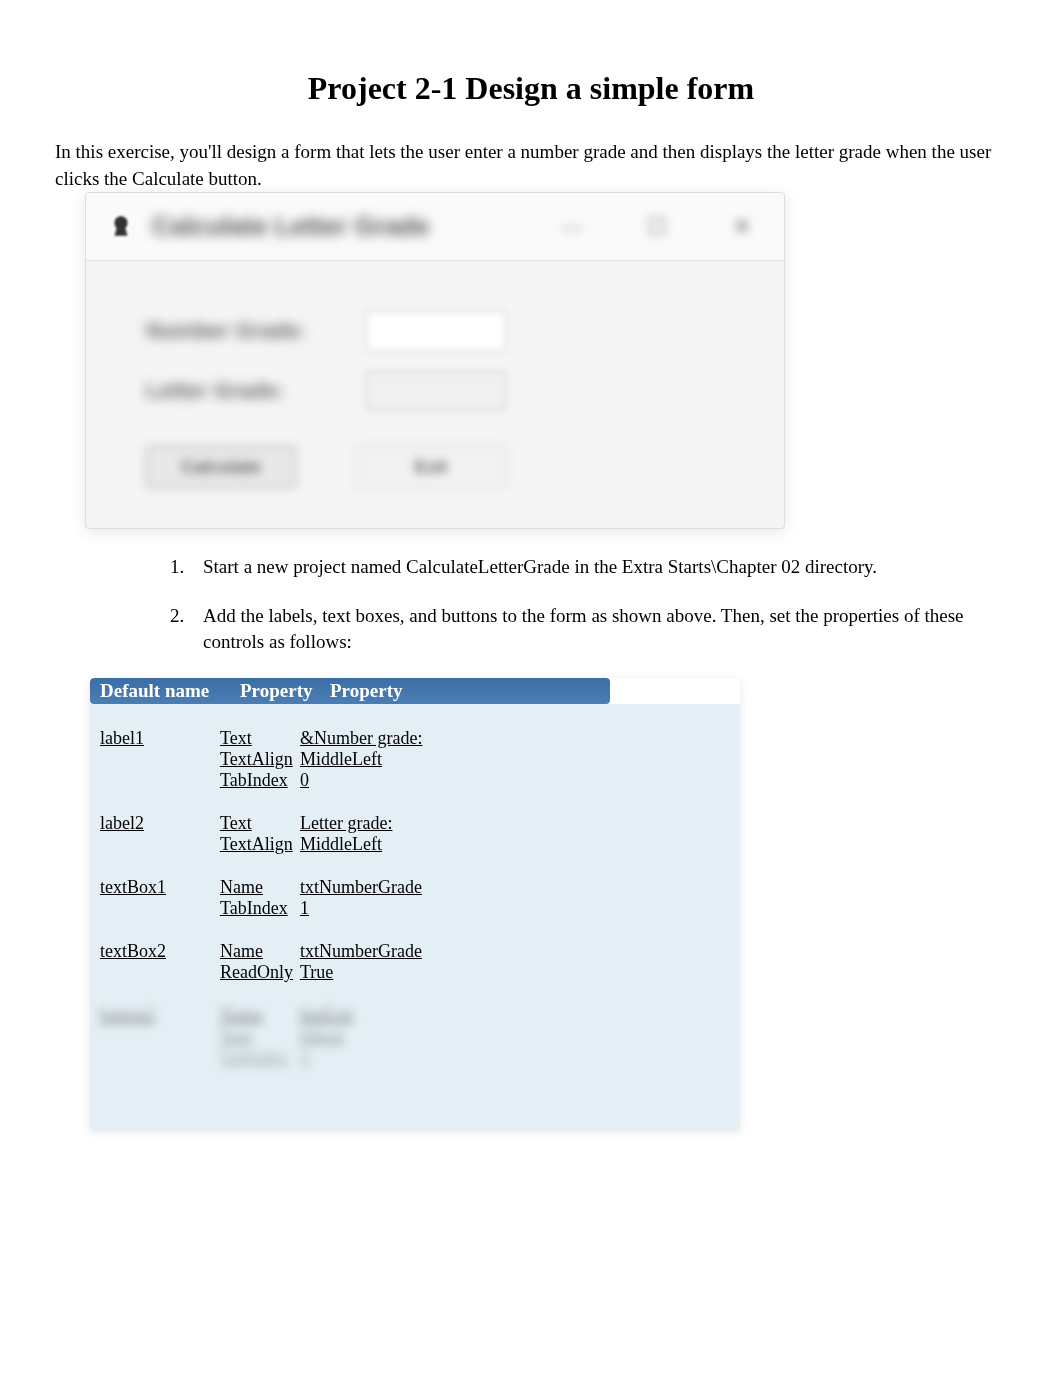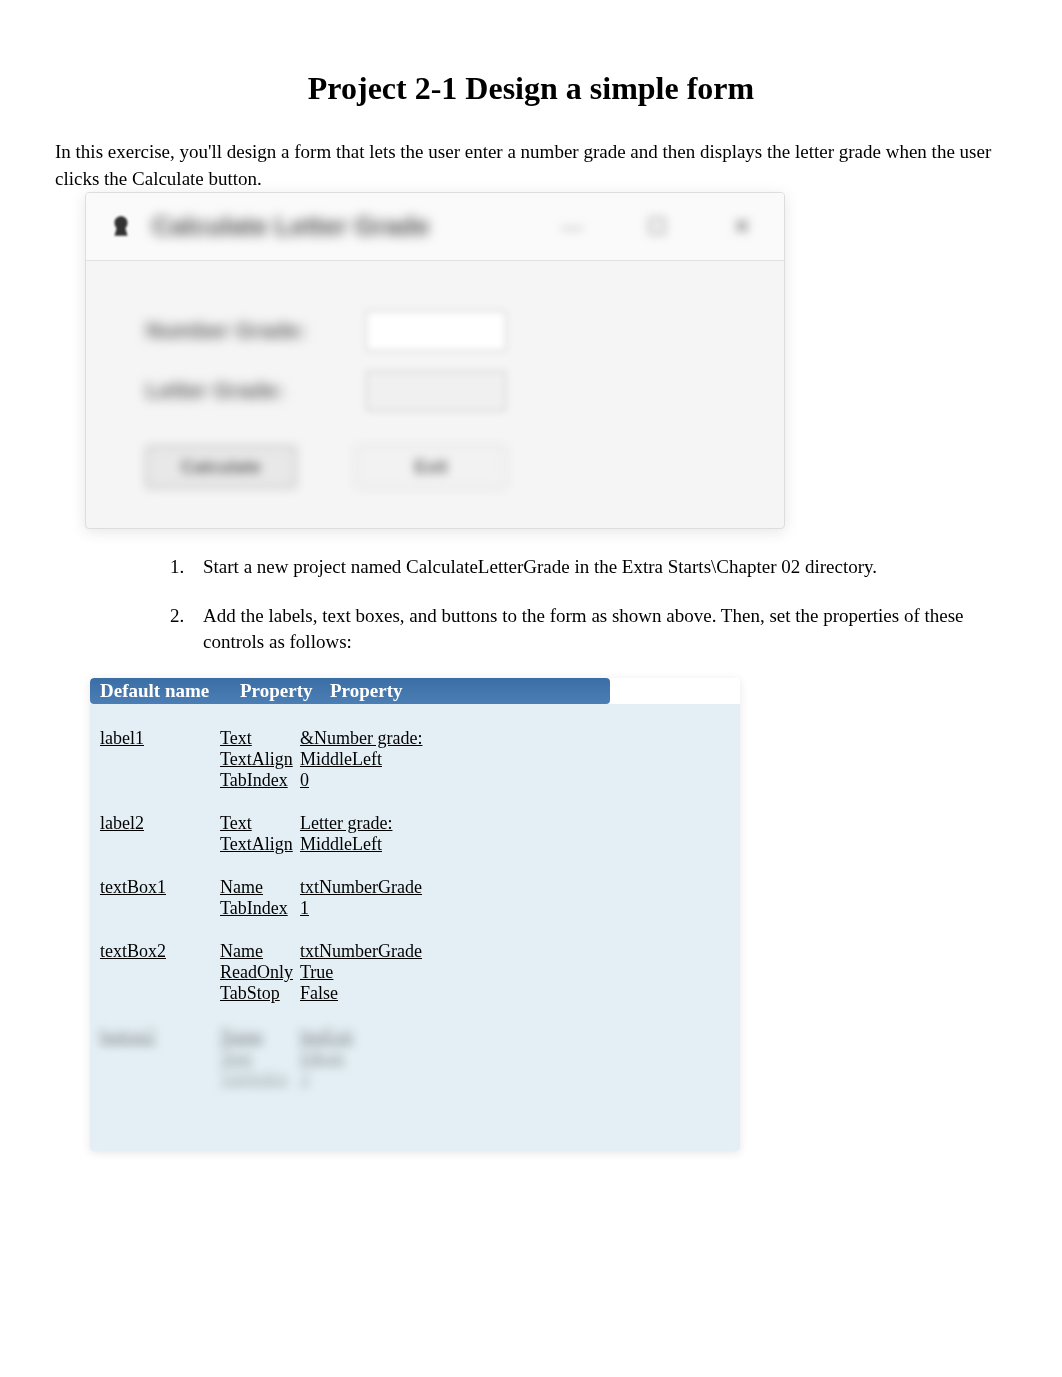--- a/index.html
+++ b/index.html
@@ -290,25 +290,20 @@
         <div class="prop-line">
           <span class="pcol-name">textBox2</span>
           <span class="pcol-prop">Name</span>
           <span class="pcol-val">txtNumberGrade</span>
         </div>
         <div class="prop-line">
           <span class="pcol-name"></span>
           <span class="pcol-prop">ReadOnly</span>
           <span class="pcol-val">True</span>
         </div>
-        <div class="prop-line">
-          <span class="pcol-name"></span>
-          <span class="pcol-prop">TabStop</span>
-          <span class="pcol-val">False</span>
-        </div>
       </div>
       <div class="prop-group">
         <div class="prop-line">
           <span class="pcol-name blurred">button2</span>
           <span class="pcol-prop blurred">Name</span>
           <span class="pcol-val blurred">btnExit</span>
         </div>
         <div class="prop-line">
           <span class="pcol-name"></span>
           <span class="pcol-prop blurred">Text</span>

